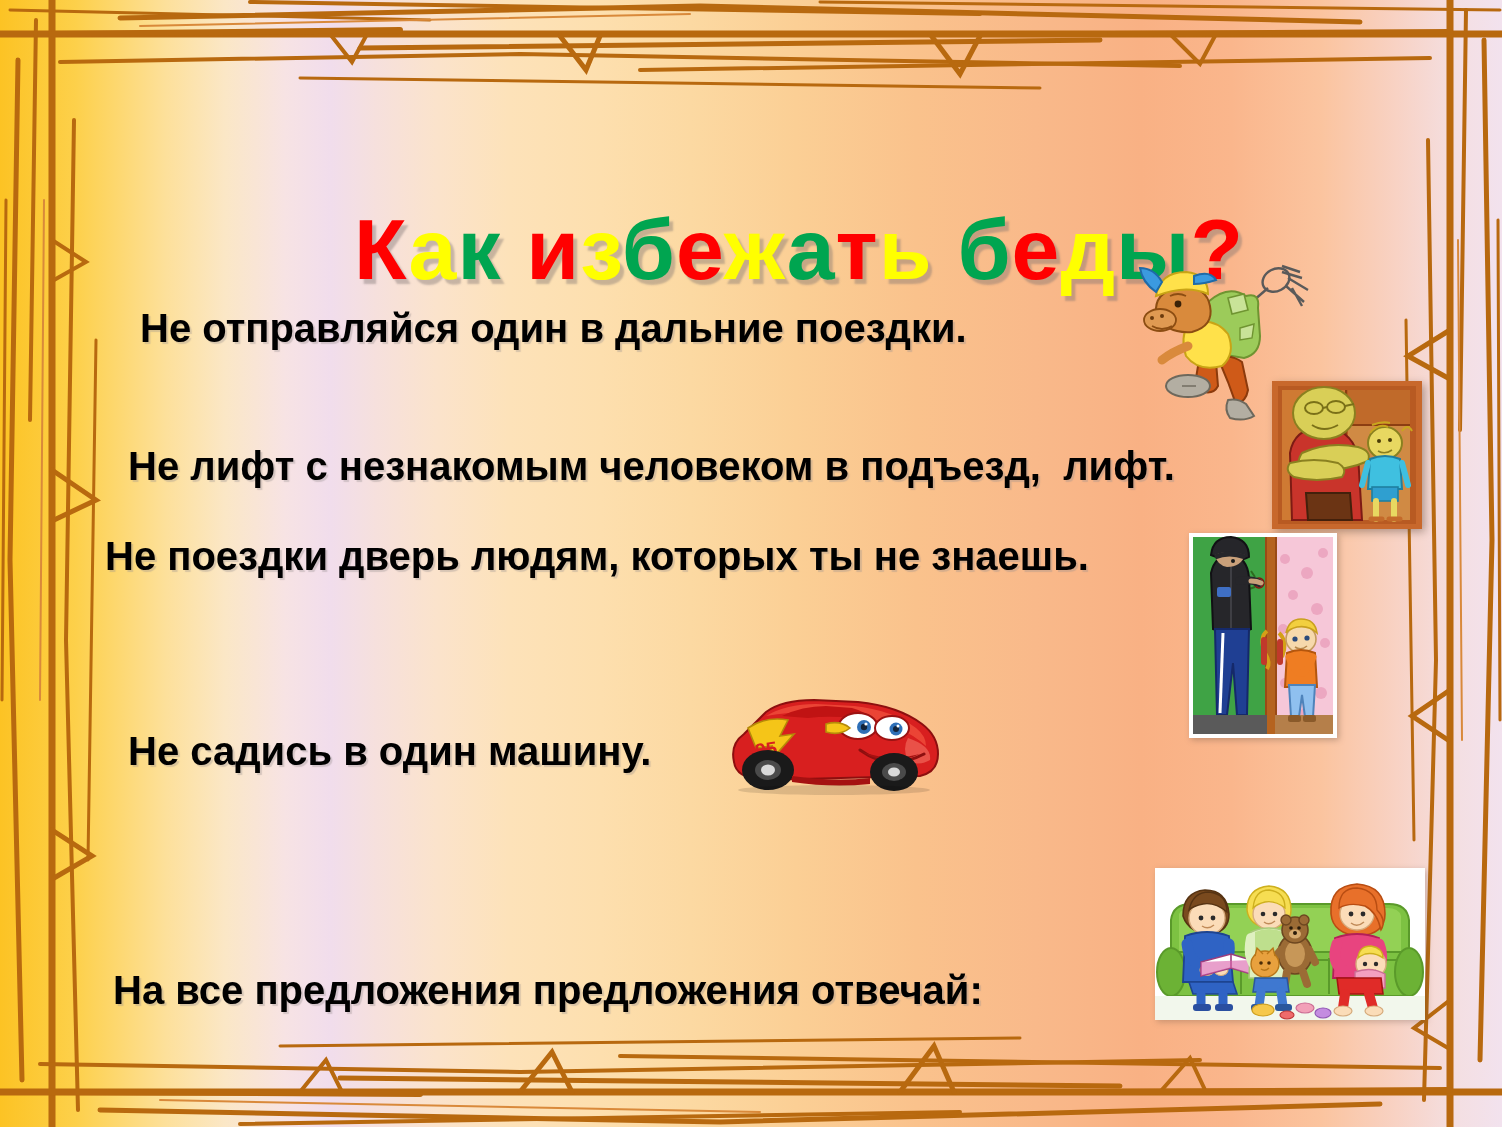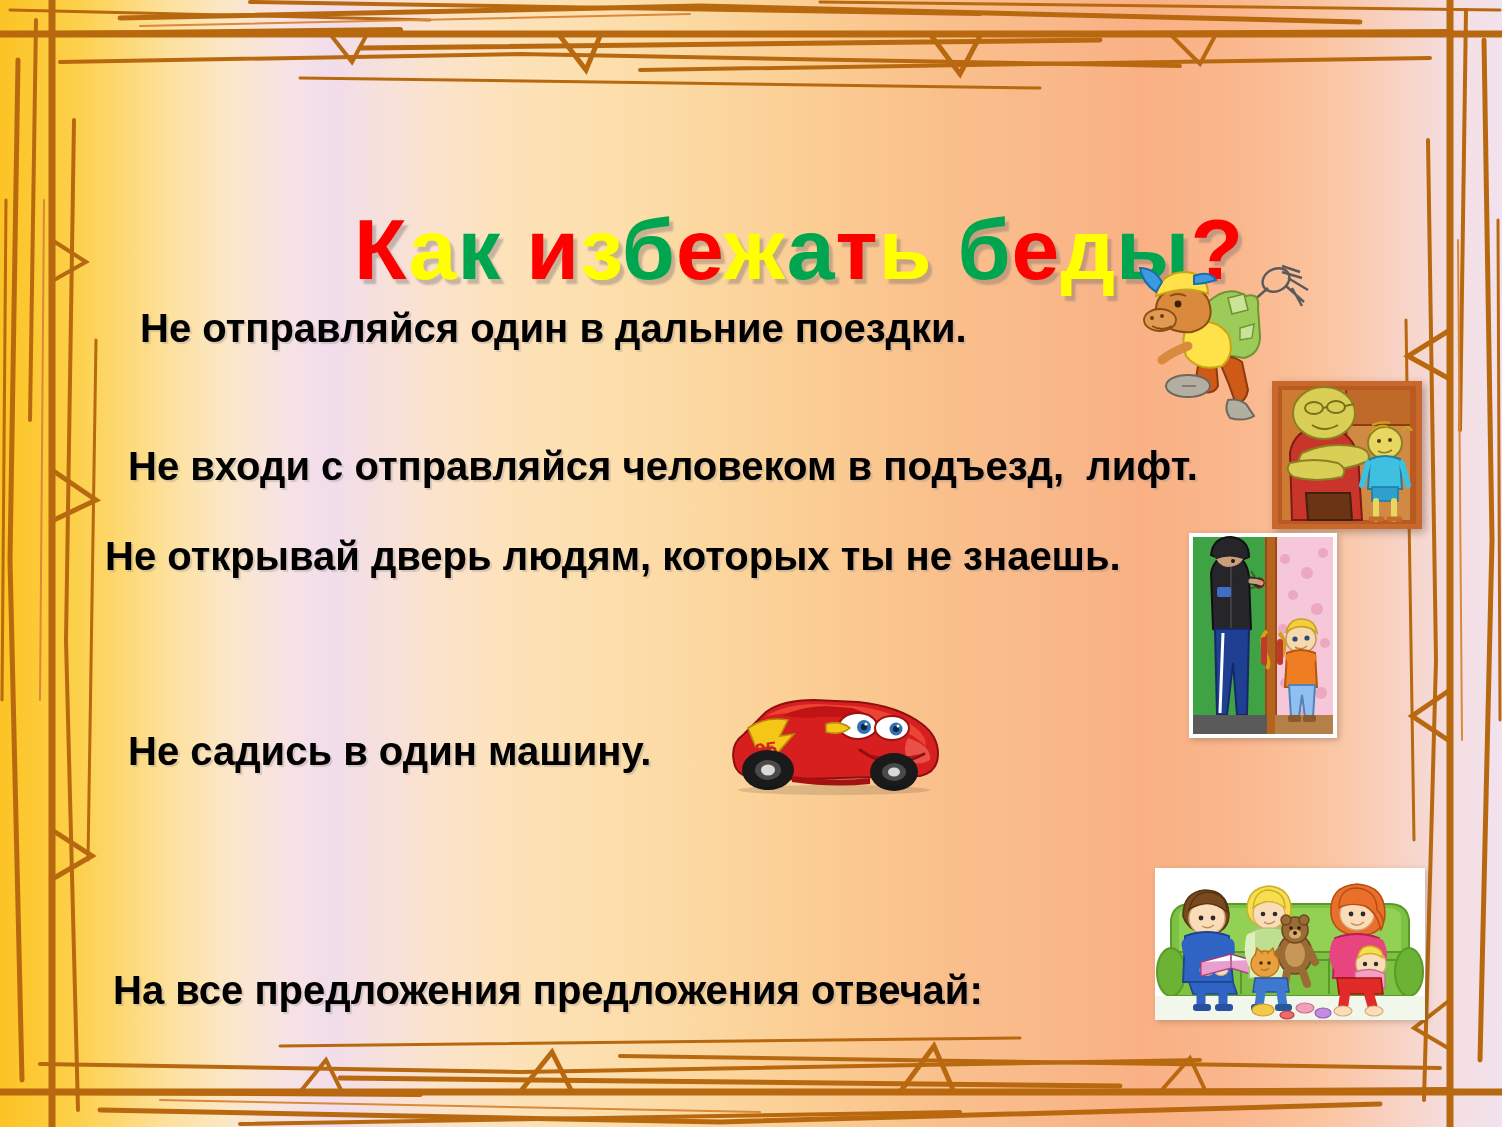--- a/index.html
+++ b/index.html
@@ -179,22 +179,22 @@
         <path d="M44 200 L40 700"></path>
         <path d="M1458 240 L1462 740"></path>
         <path d="M160 1100 L760 1112"></path>
       </g>
     </svg>
   </div>
 
   <h1 class="title"><span class="ch" style="color: rgb(255, 0, 0);">К</span><span class="ch" style="color: rgb(255, 255, 0);">а</span><span class="ch" style="color: rgb(0, 165, 80);">к</span><span class="ch" style="color: rgb(0, 0, 0);"> </span><span class="ch" style="color: rgb(255, 0, 0);">и</span><span class="ch" style="color: rgb(255, 255, 0);">з</span><span class="ch" style="color: rgb(0, 165, 80);">б</span><span class="ch" style="color: rgb(255, 0, 0);">е</span><span class="ch" style="color: rgb(255, 255, 0);">ж</span><span class="ch" style="color: rgb(0, 165, 80);">а</span><span class="ch" style="color: rgb(255, 0, 0);">т</span><span class="ch" style="color: rgb(255, 255, 0);">ь</span><span class="ch" style="color: rgb(0, 0, 0);"> </span><span class="ch" style="color: rgb(0, 165, 80);">б</span><span class="ch" style="color: rgb(255, 0, 0);">е</span><span class="ch" style="color: rgb(255, 255, 0);">д</span><span class="ch" style="color: rgb(0, 165, 80);">ы</span><span class="ch" style="color: rgb(255, 0, 0);">?</span></h1>
 
   <div class="line l1">Не отправляйся один в дальние поездки.</div>
-  <div class="line l2">Не входи с отправляйся человеком в подъезд,  лифт.</div>
-  <div class="line l3">Не открывай дверь людям, которых ты не знаешь.</div>
+  <div class="line l2">Не лифт с незнакомым человеком в подъезд,  лифт.</div>
+  <div class="line l3">Не поездки дверь людям, которых ты не знаешь.</div>
   <div class="line l4">Не садись в один машину.</div>
 
   <div class="para">
     <div>На все предложения предложения отвечай:</div>
     <div>«Нет!» - немедленно уходи от них.</div>
     
   </div>
 
   <div class="art art-traveler">
     <svg viewBox="0 0 180 175" xmlns="http://www.w3.org/2000/svg">

